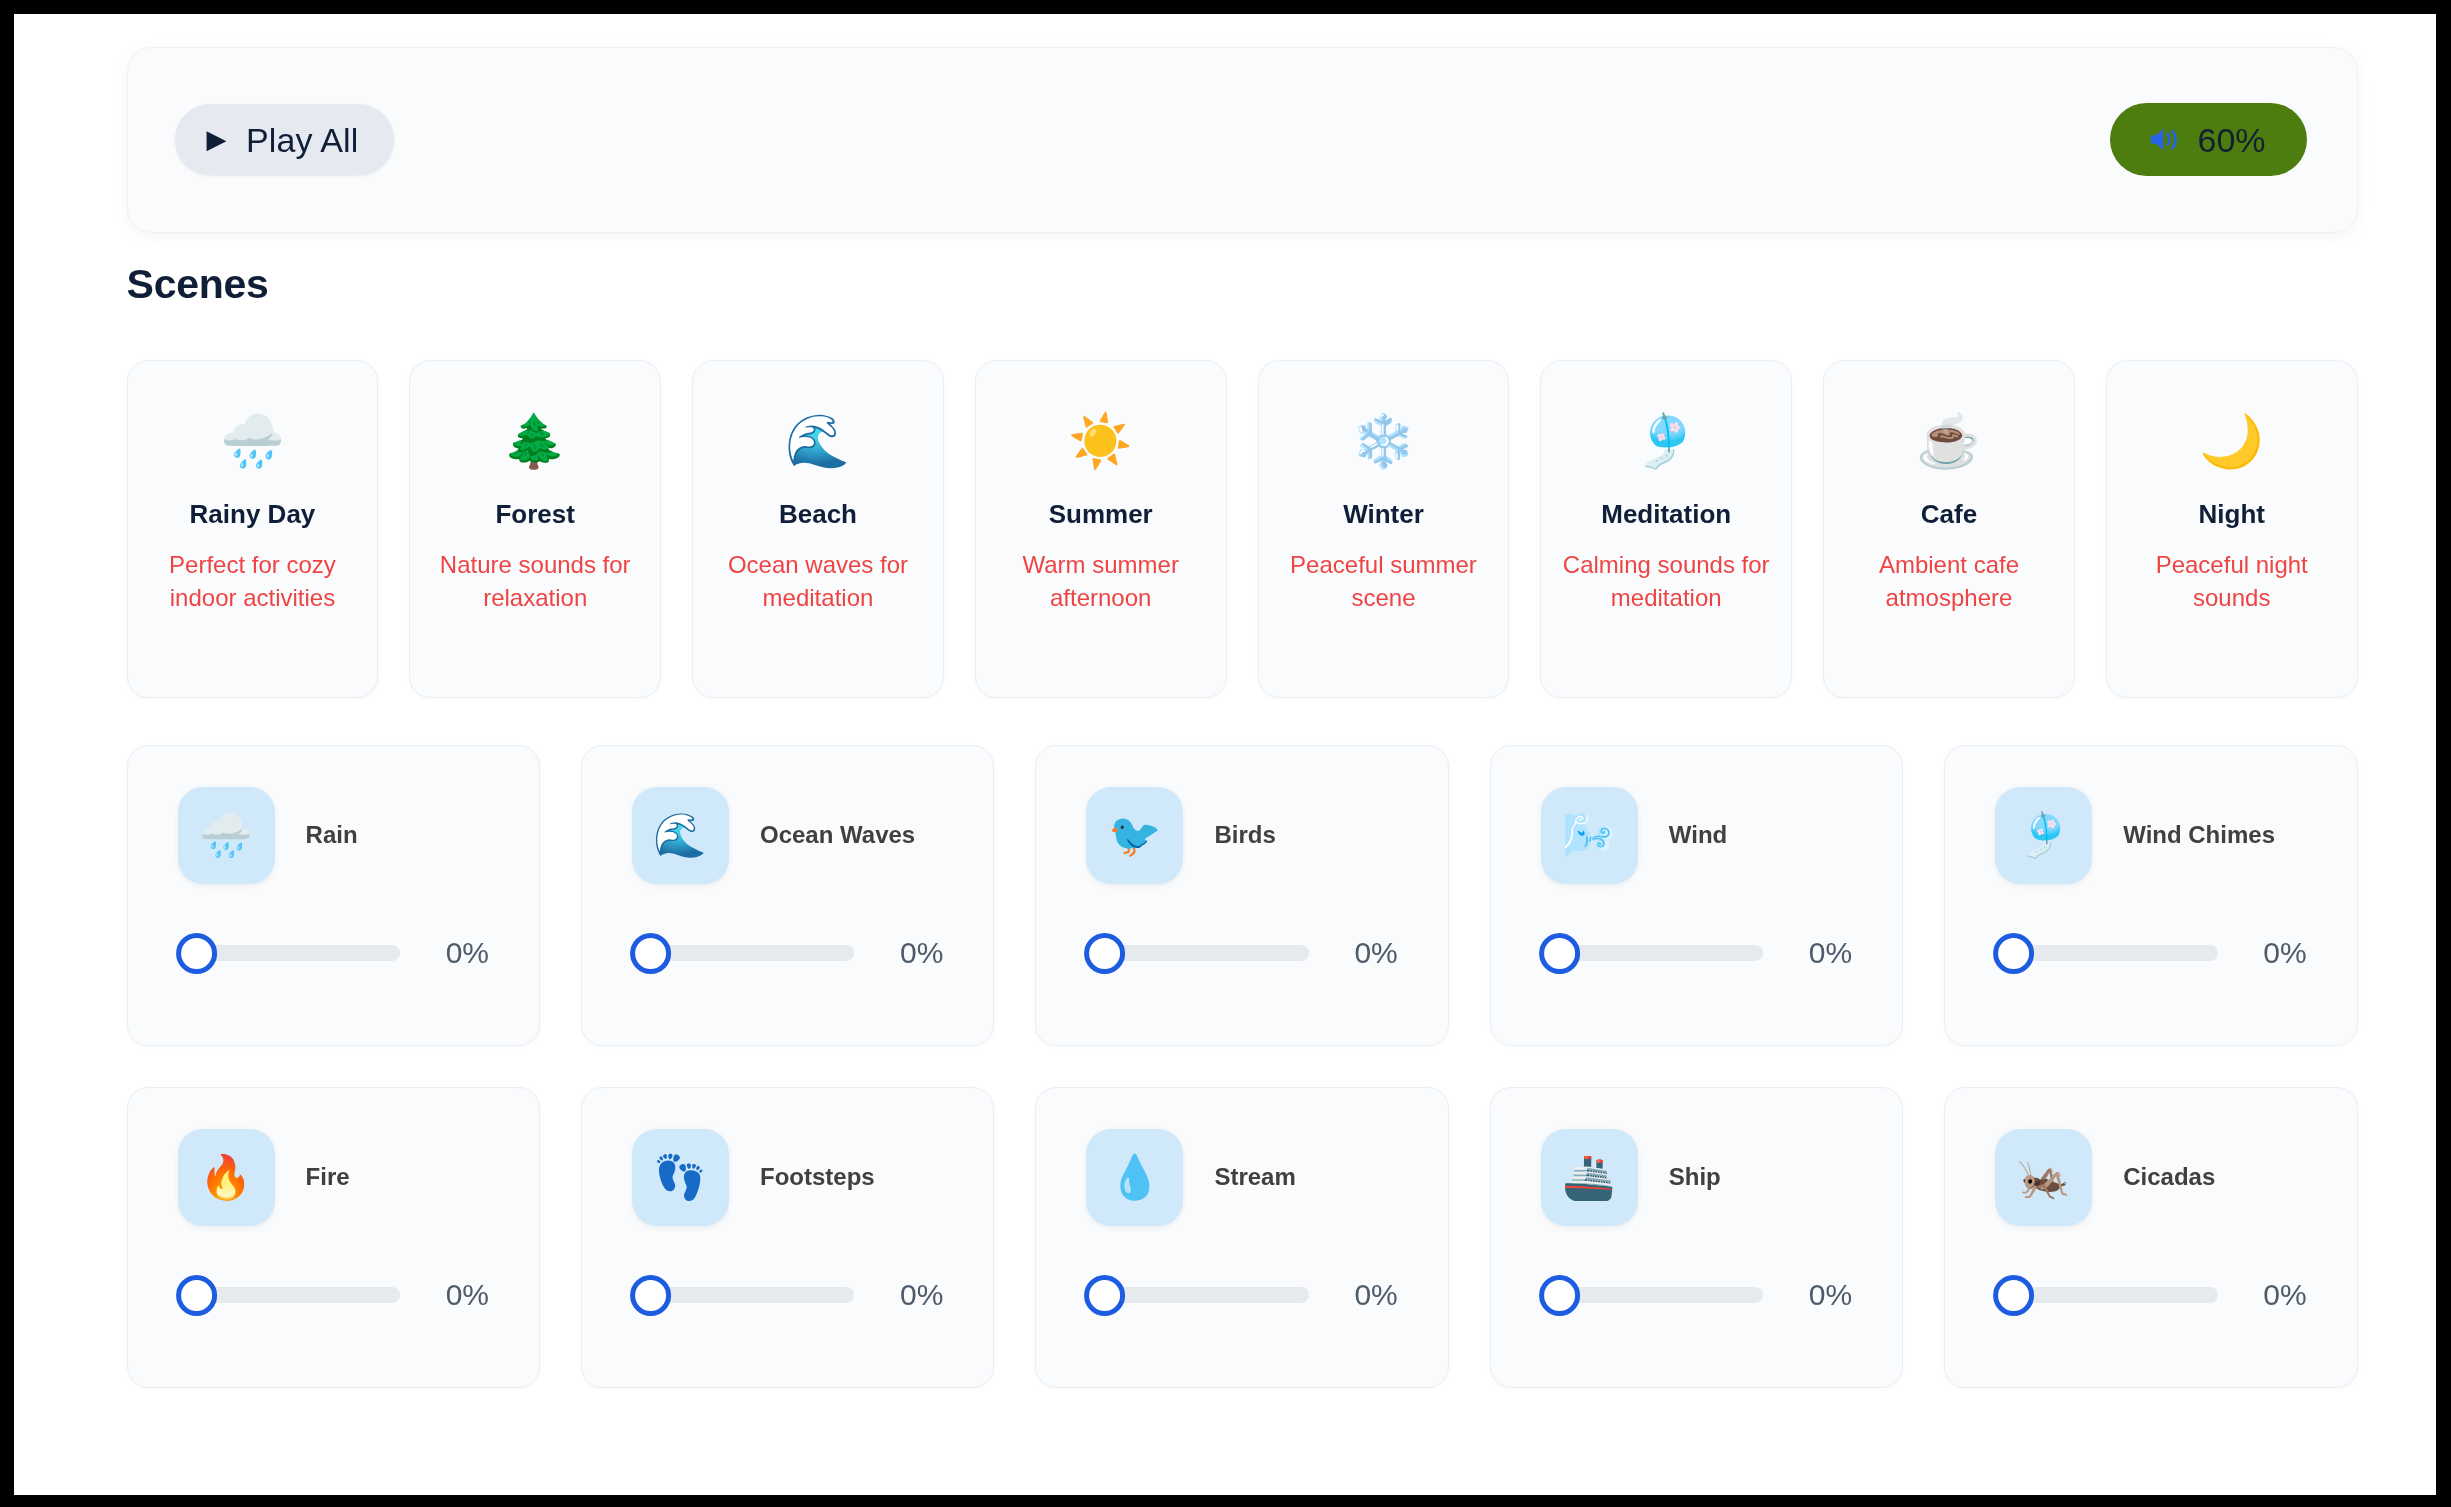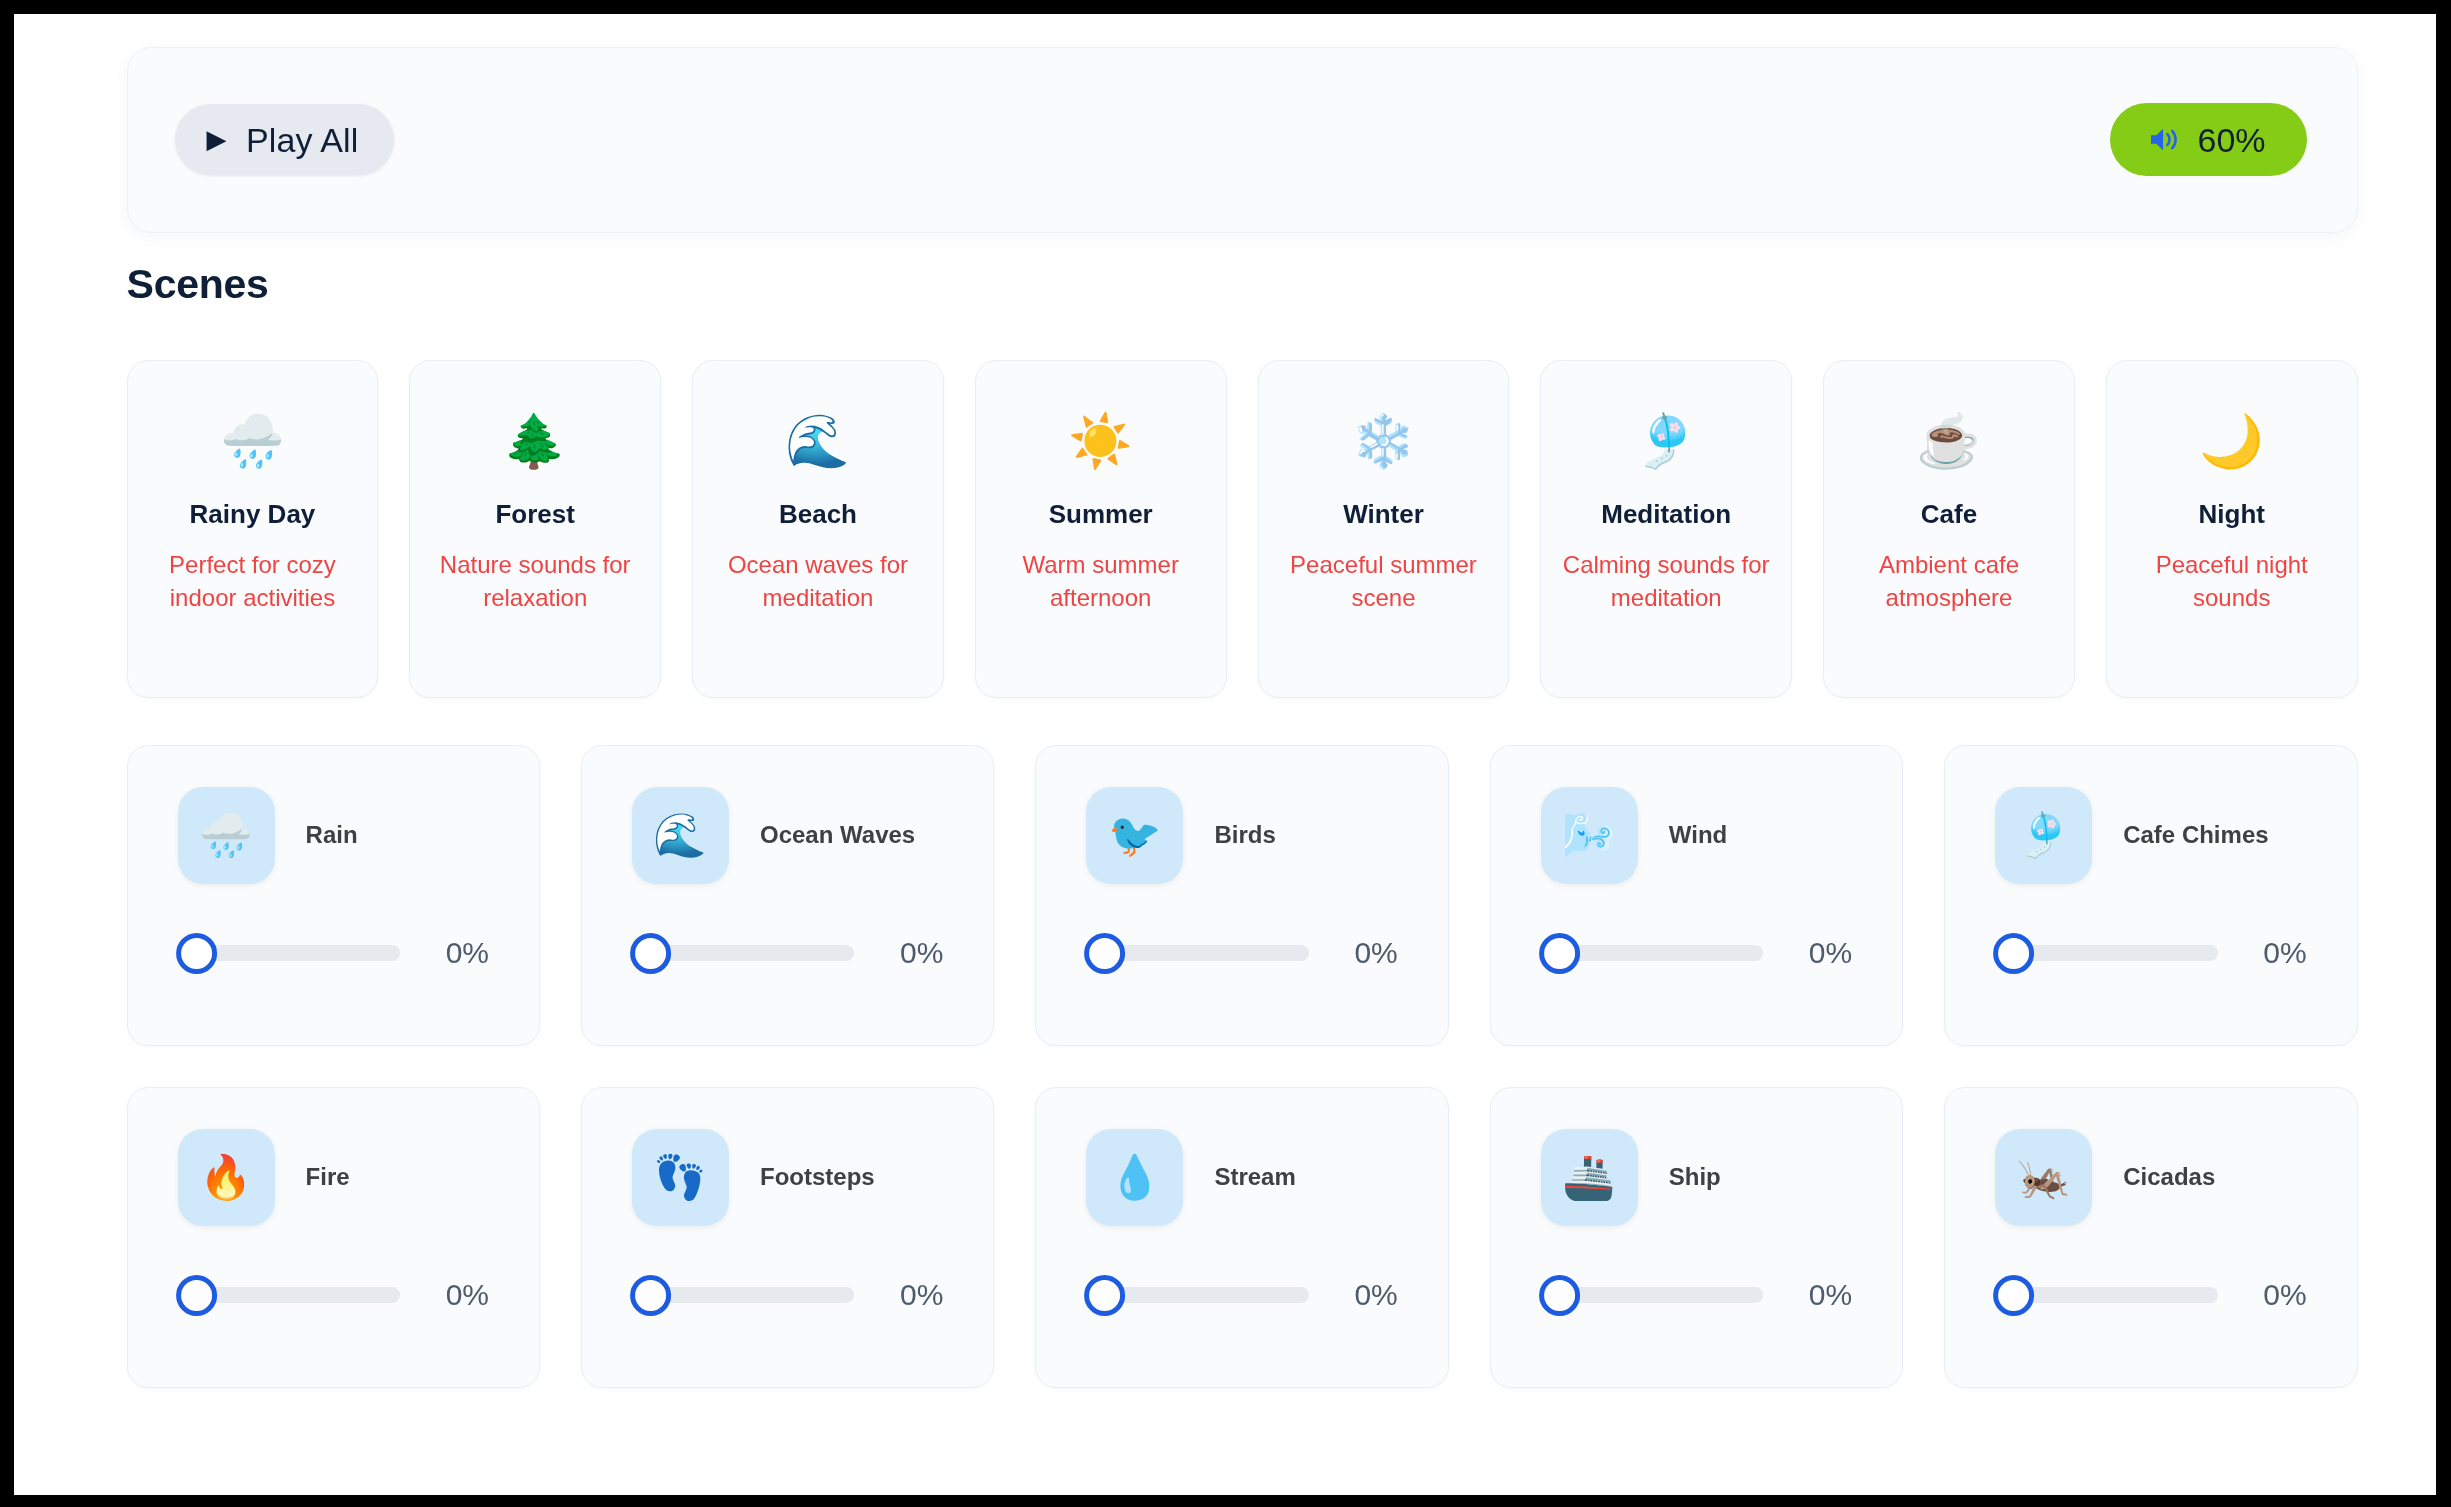--- a/index.html
+++ b/index.html
@@ -66,21 +66,21 @@
     font-size: 34px;
     font-weight: 400;
     letter-spacing: 0.1px;
     line-height: 1;
   }
 
   .volume-pill {
     display: inline-flex;
     align-items: center;
     gap: 16px;
-    background: #84cc16;
+    background: #4d7c0f;
     border-radius: 969px;
     padding: 19.4px 41px 19.4px 39px;
     cursor: pointer;
   }
   .volume-pill .speaker {
     display: block;
     width: 33px;
     height: 29px;
     line-height: 1;
   }
@@ -361,21 +361,21 @@
             <div class="slider-fill" style="width: 0%;"></div>
             <div class="slider-thumb" style="left: calc(0% + 0px);"></div>
           </div>
           <div class="slider-value">0%</div>
         </div>
       </div>
 
       <div class="sound-card">
         <div class="sound-head">
           <div class="sound-badge">🎐</div>
-          <div class="sound-name">Cafe Chimes</div>
+          <div class="sound-name">Wind Chimes</div>
         </div>
         <div class="slider-row">
           <div class="slider">
             <div class="slider-track"></div>
             <div class="slider-fill" style="width: 0%;"></div>
             <div class="slider-thumb" style="left: calc(0% + 0px);"></div>
           </div>
           <div class="slider-value">0%</div>
         </div>
       </div>

